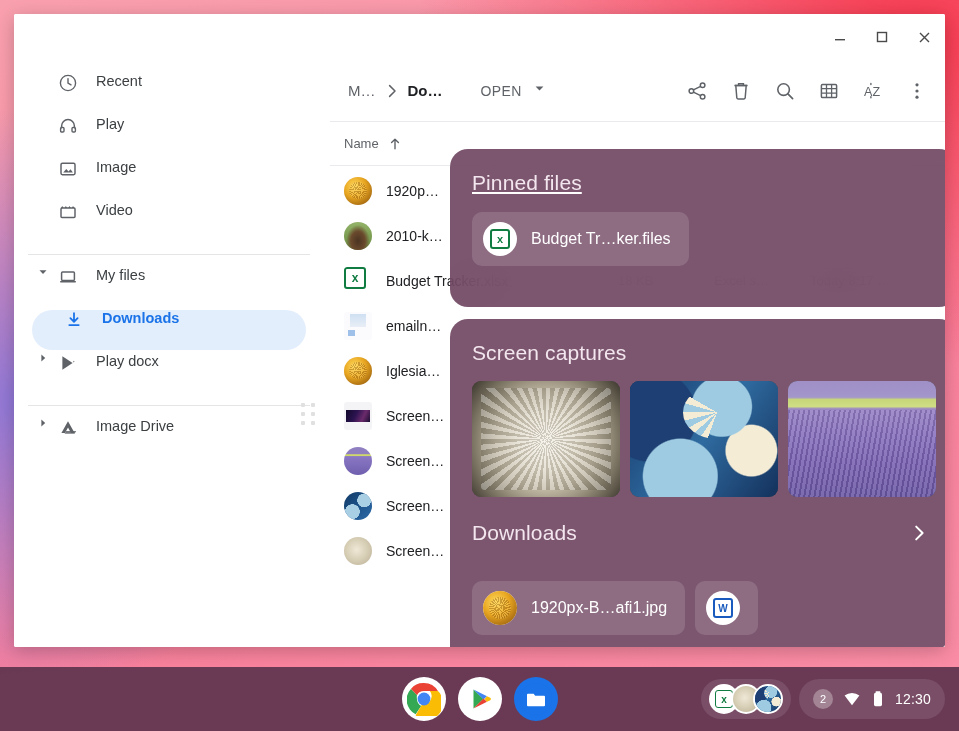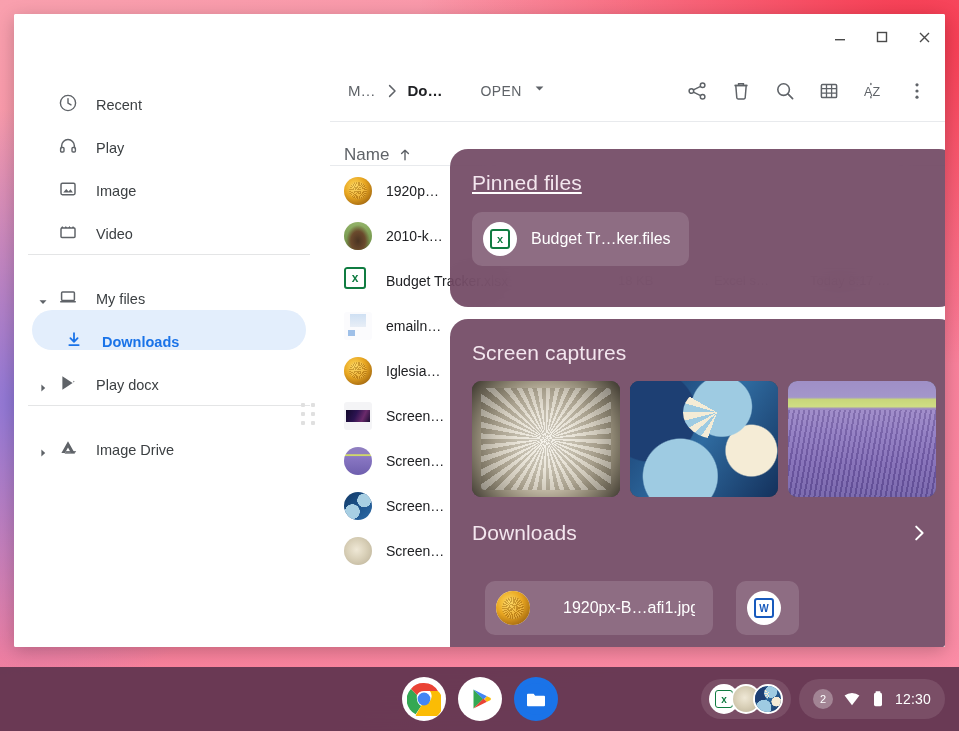--- a/index.html
+++ b/index.html
@@ -44,21 +44,21 @@
   }
   .wc svg { display: block; }
 
   
   .sidebar {
     position: absolute; left: 0; top: 46px; width: 316px; bottom: 0;
     background: #fff;
     padding-top: 10px;
   }
   .nav-item {
-    display: flex; align-items: flex-end;
+    display: flex; align-items: flex-start;
     height: 40px;
     margin: 3px 24px 3px 18px;
     border-radius: 20px;
     cursor: default;
     color: #3c4043;
     font-size: 14.5px;
   }
   .nav-item .twisty {
     width: 22px; flex: 0 0 22px;
     display: flex; align-items: center; justify-content: center;
@@ -118,24 +118,24 @@
   }
   .tb-spacer { flex: 1 1 auto; }
   .tb-btn {
     width: 44px; height: 44px; border-radius: 50%;
     display: flex; align-items: center; justify-content: center;
     color: #5f6368; cursor: default;
   }
 
   
   .list-head {
-    height: 44px; display: flex; align-items: flex-end;
+    height: 44px; display: flex; align-items: center;
     padding: 0 14px;
     border-bottom: 1px solid #e8eaed;
-    font-size: 17px; color: #5f6368;
+    font-size: 13px; color: #5f6368;
   }
   .list-head .col-name { display: flex; align-items: center; gap: 9px; width: 260px; }
 
   
   .rows { padding-top: 2px; }
   .frow {
     height: 45px; display: flex; align-items: center;
     padding: 0 14px; cursor: default;
     font-size: 14px; color: #202124;
   }
@@ -211,21 +211,21 @@
     padding-left: 14px; font-size: 16px; color: #fff;
     white-space: nowrap; overflow: hidden;
   }
 
   .hs-screens { display: flex; gap: 10px; padding: 16px 0 0 22px; }
   .screen-cap {
     width: 148px; height: 116px; border-radius: 9px; overflow: hidden;
     cursor: default; position: relative; background: #444;
   }
   .hs-downloads-chips { display: flex; gap: 10px; padding-left: 0; }
-  .hs-downloads-chips .hs-chip { margin-left: 13px; gap: 19px; }
+  .hs-downloads-chips .hs-chip { margin-left: 0; }
   .hs-downloads-wrap { padding: 0 22px; margin-top: 17px; }
 
   
   .art-coin {
     width: 100%; height: 100%;
     background:
       radial-gradient(circle at 38% 33%, #ffd95c 0%, #e8a621 42%, #a86d12 78%, #7a4d0c 100%);
   }
   .art-coin::after {
     content: ""; position: absolute; inset: 18%;

